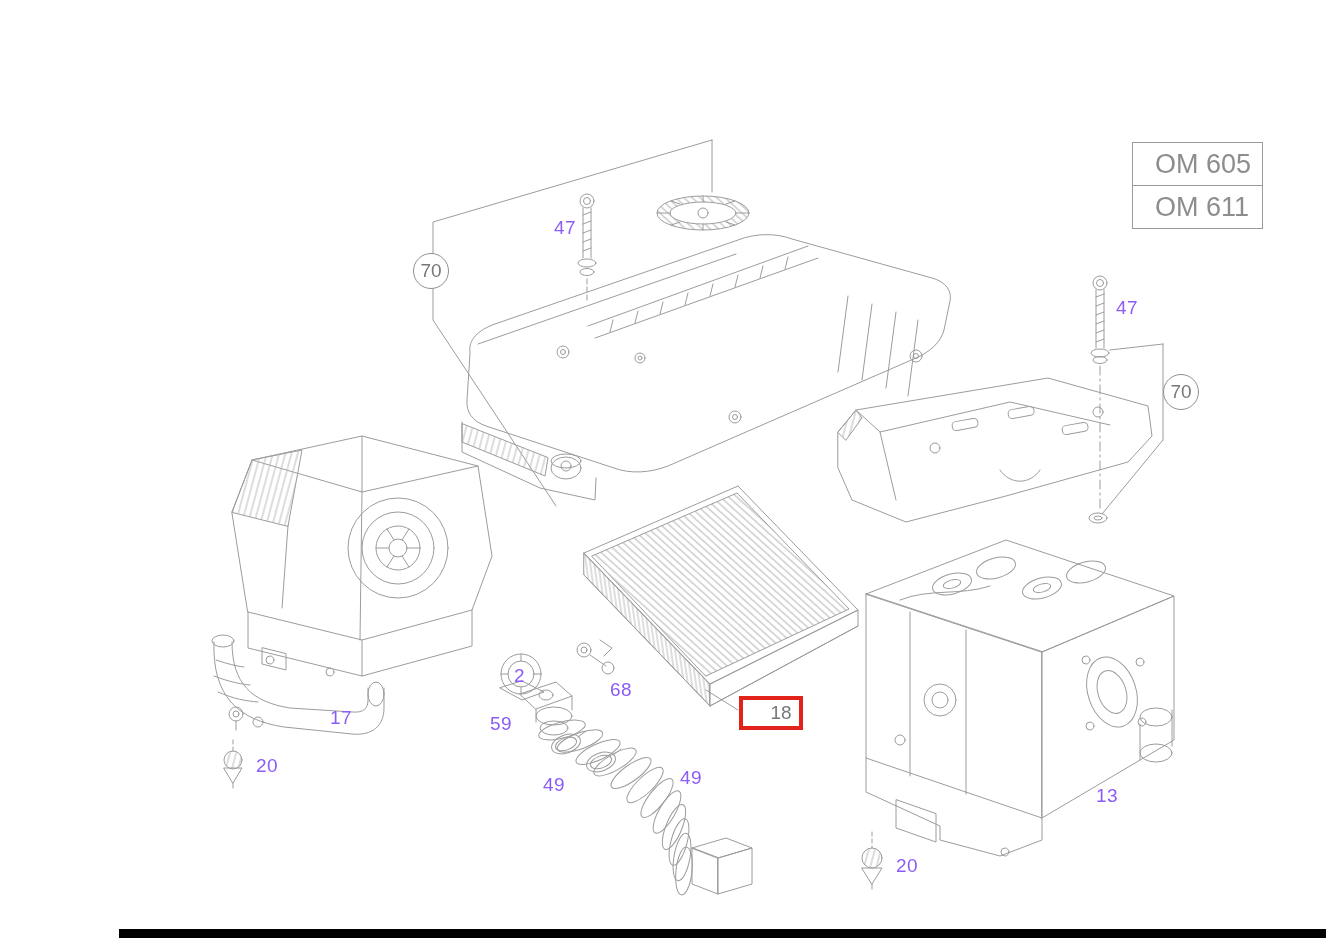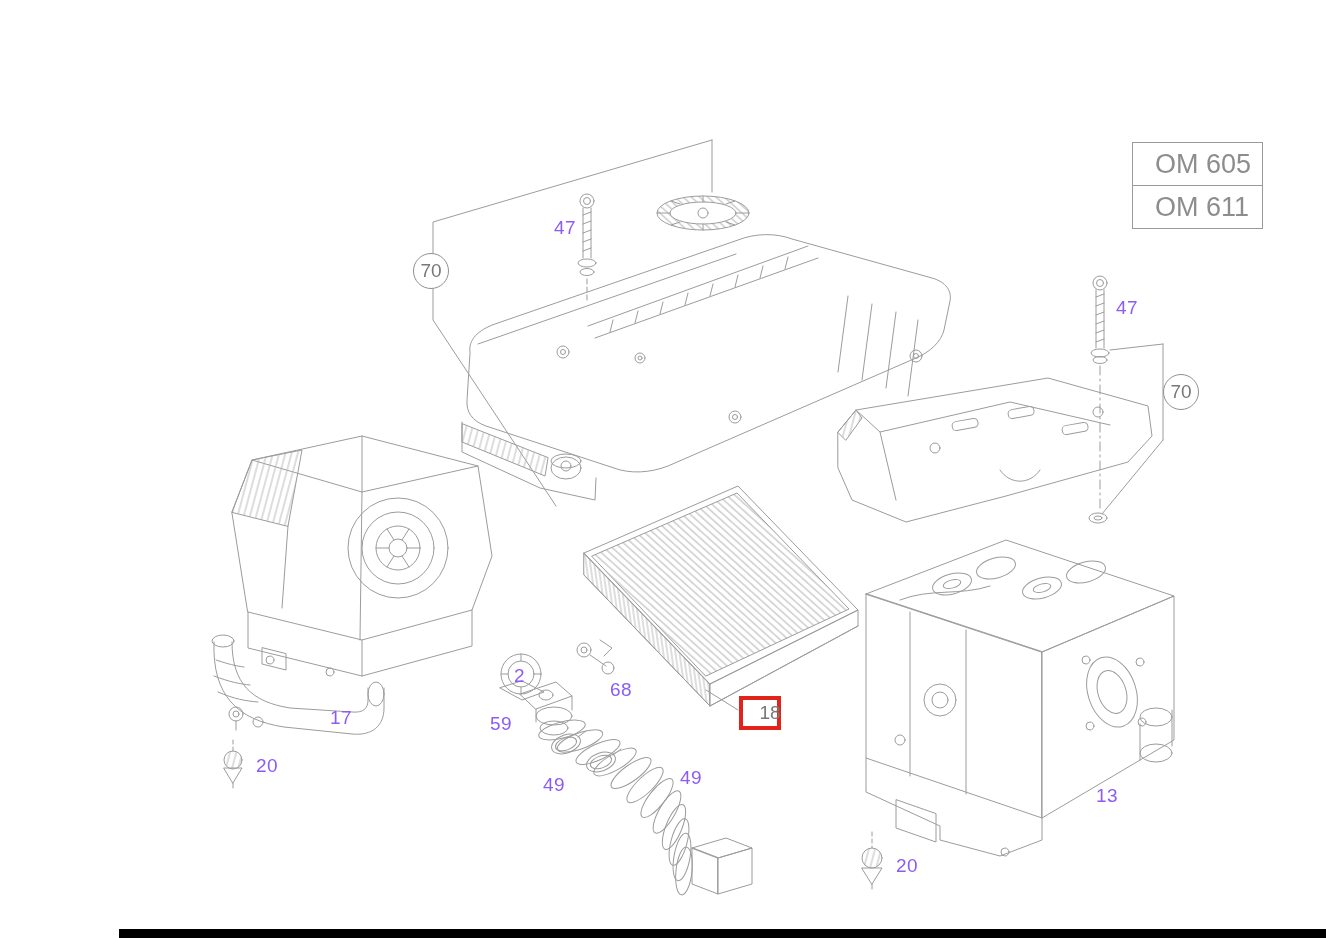--- a/index.html
+++ b/index.html
@@ -3,21 +3,21 @@
 <meta charset="utf-8">
 <style>
   html,body{margin:0;padding:0;background:#fff;}
   .stage{position:relative;width:1326px;height:938px;background:#ffffff;overflow:hidden;
          font-family:"Liberation Sans",sans-serif;}
   svg.art{position:absolute;left:0;top:0;}
   .plabel{position:absolute;font-size:19px;color:#8b5cf6;letter-spacing:.5px;line-height:1;}
   .pcircle{position:absolute;width:36px;height:36px;border:1.6px solid #8f8f8f;border-radius:50%;
            background:#fff;display:flex;align-items:center;justify-content:center;
            font-size:19px;color:#787878;box-sizing:border-box;}
-  .phl{position:absolute;width:42px;height:34px;border:4px solid #e2231a;background:#fff;
+  .phl{position:absolute;width:64px;height:34px;border:4px solid #e2231a;background:#fff;
        display:flex;align-items:center;justify-content:center;font-size:19px;color:#787878;
        box-sizing:border-box;padding-left:20px;}
   .om{position:absolute;width:131px;height:44px;border:1px solid #9a9a9a;background:#fff;
       color:#8d8d8d;font-size:27px;display:flex;align-items:center;padding-left:22px;
       box-sizing:border-box;}
   .bottombar{position:absolute;left:119px;top:929px;width:1207px;height:9px;background:#000;}
 </style>
 </head>
 <body>
 

